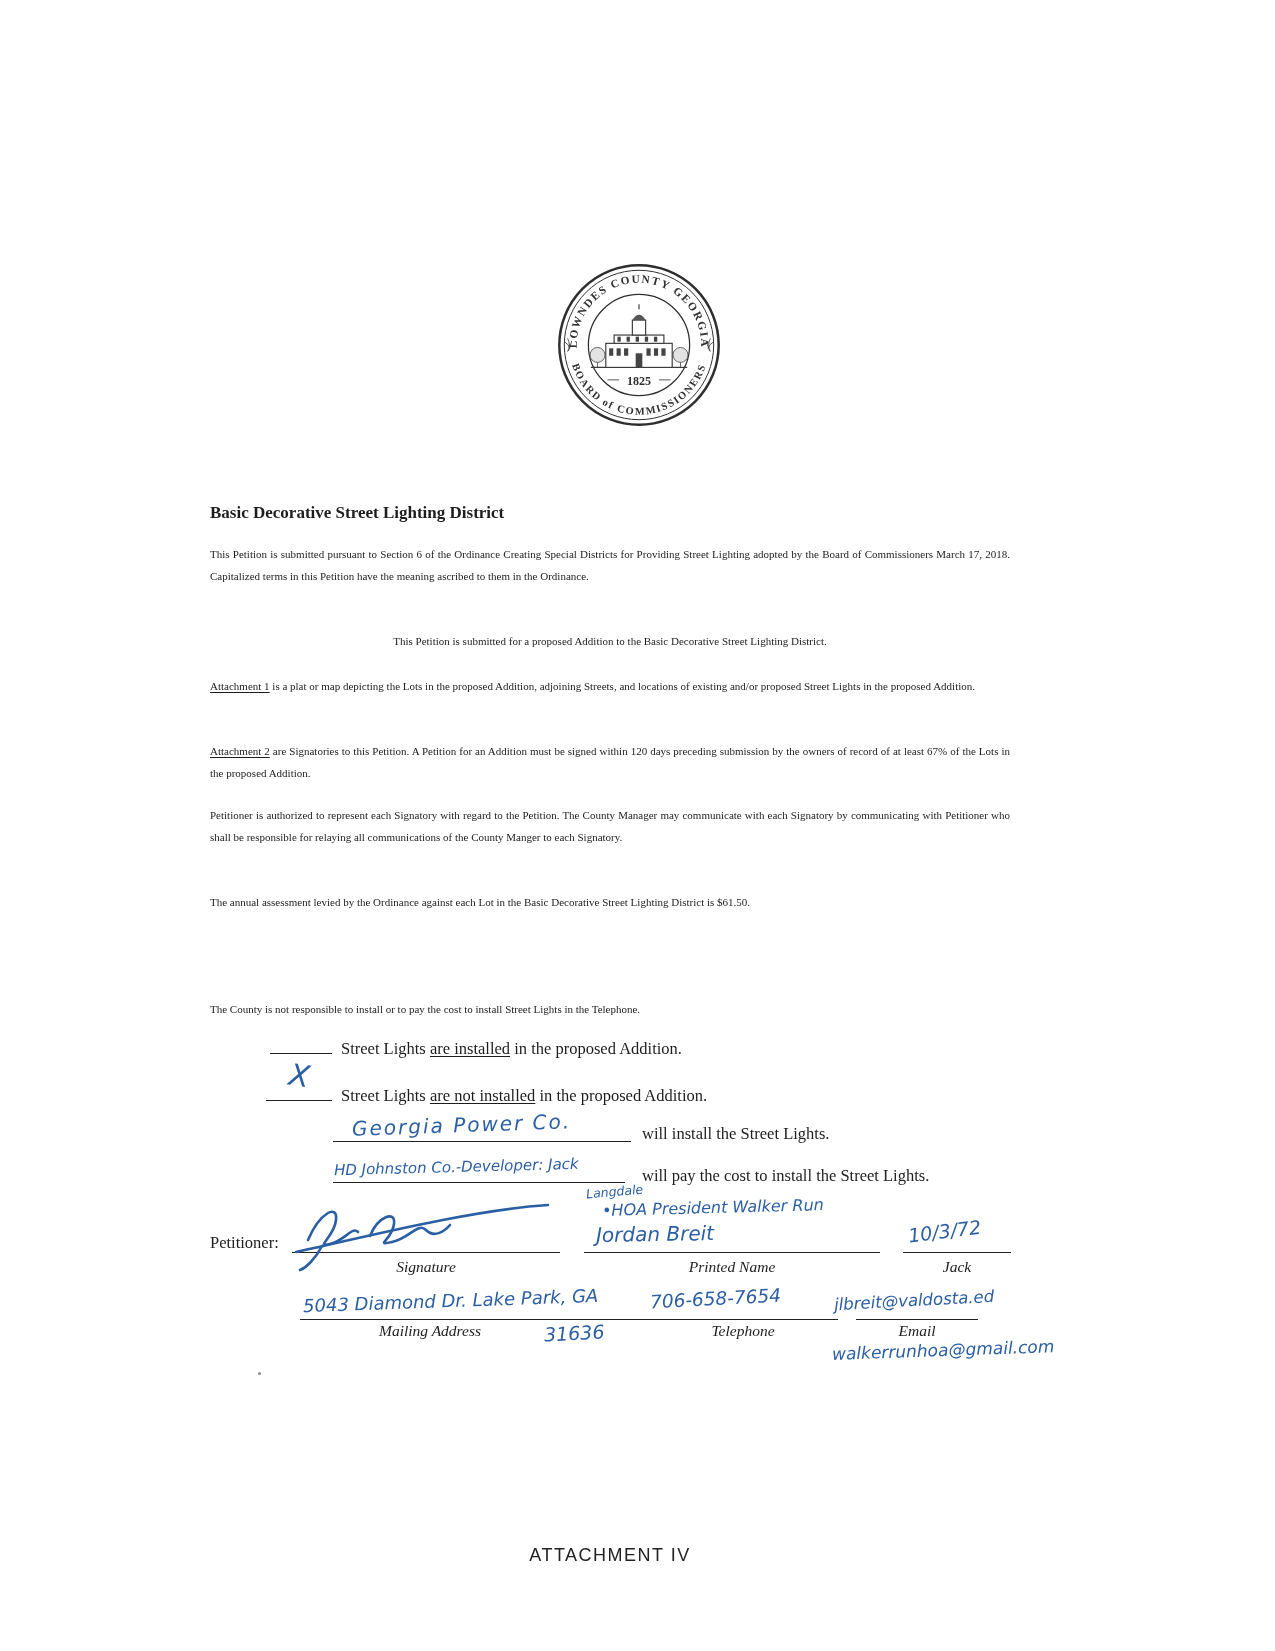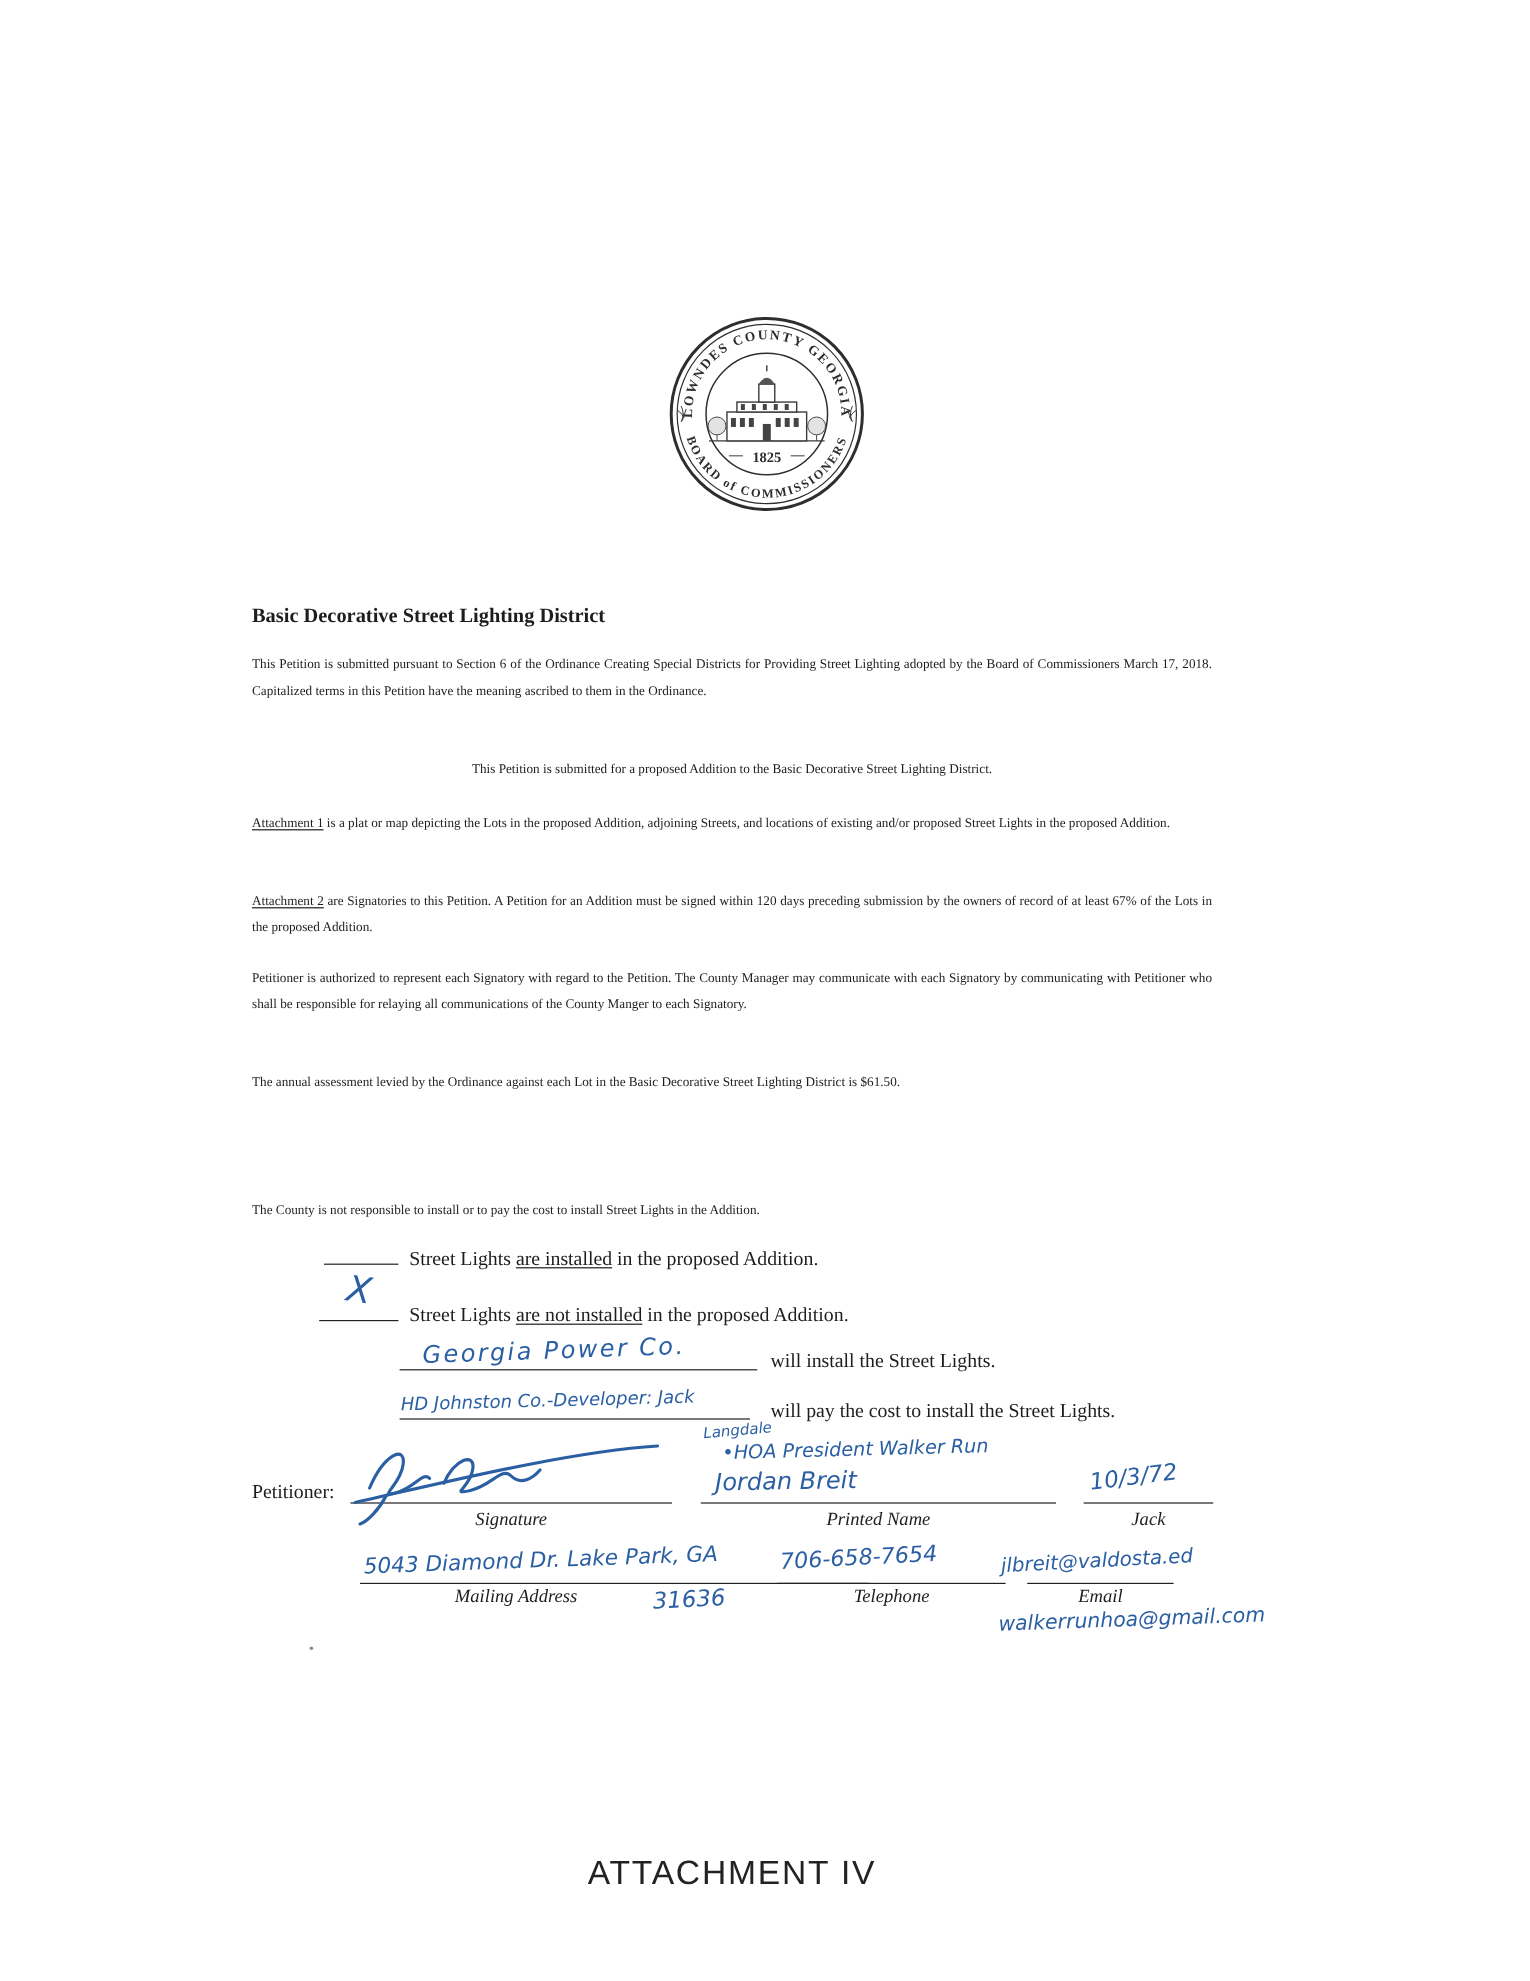--- a/index.html
+++ b/index.html
@@ -48,21 +48,21 @@
   .addr-cap{left:300px;width:260px;top:1322px;}
   .zip-value{position:absolute;left:544px;top:1322px;font-size:19px;transform:rotate(-3deg);}
   .tel-line{position:absolute;left:648px;top:1293px;width:190px;border-bottom:1.6px solid #222;height:26px;}
   .tel-value{position:absolute;left:650px;top:1288px;font-size:18.5px;transform:rotate(-3deg);white-space:nowrap;}
   .tel-cap{left:648px;width:190px;top:1322px;}
   .email-line{position:absolute;left:856px;top:1293px;width:122px;border-bottom:1.6px solid #222;height:26px;}
   .email-value{position:absolute;left:834px;top:1291px;font-size:16.5px;transform:rotate(-3deg);white-space:nowrap;}
   .email-cap{left:856px;width:122px;top:1322px;}
   .email2-value{position:absolute;left:832px;top:1340px;font-size:17px;transform:rotate(-2deg);white-space:nowrap;}
   .footer{position:absolute;left:210px;width:800px;top:1545px;text-align:center;
-    font-family:"Liberation Sans",sans-serif;font-size:28px;letter-spacing:1.5px;color:#222;}
+    font-family:"Liberation Sans",sans-serif;font-size:18px;letter-spacing:1.5px;color:#222;}
   .artifact-dot{position:absolute;left:258px;top:1372px;width:3px;height:3px;border-radius:50%;background:#8a8a8a;}
 </style>
 </head>
 <body>
 
 <div class="page">
 
   <svg class="seal" width="166" height="166" viewBox="0 0 200 200">
     <circle cx="100" cy="100" r="96" fill="none" stroke="#2e2e2e" stroke-width="3"></circle>
     <circle cx="100" cy="100" r="90" fill="none" stroke="#2e2e2e" stroke-width="1.2"></circle>
@@ -121,21 +121,21 @@
   </svg>
 
   <h2 class="subtitle">Basic Decorative Street Lighting District</h2>
 
   <p class="para p1">This Petition is submitted pursuant to Section 6 of the Ordinance Creating Special Districts for Providing Street Lighting adopted by the Board of Commissioners March 17, 2018. Capitalized terms in this Petition have the meaning ascribed to them in the Ordinance.</p>
   <p class="para p2">This Petition is submitted for a proposed Addition to the Basic Decorative Street Lighting District.</p>
   <p class="para p3"><span class="ul">Attachment 1</span><span> is a plat or map depicting the Lots in the proposed Addition, adjoining Streets, and locations of existing and/or proposed Street Lights in the proposed Addition.</span></p>
   <p class="para p4"><span class="ul">Attachment 2</span><span> are Signatories to this Petition. A Petition for an Addition must be signed within 120 days preceding submission by the owners of record of at least 67% of the Lots in the proposed Addition.</span></p>
   <p class="para p5">Petitioner is authorized to represent each Signatory with regard to the Petition. The County Manager may communicate with each Signatory by communicating with Petitioner who shall be responsible for relaying all communications of the County Manger to each Signatory.</p>
   <p class="para p6">The annual assessment levied by the Ordinance against each Lot in the Basic Decorative Street Lighting District is $61.50.</p>
-  <p class="para p8">The County is not responsible to install or to pay the cost to install Street Lights in the Addition.</p>
+  <p class="para p8">The County is not responsible to install or to pay the cost to install Street Lights in the Telephone.</p>
 
   <div class="checkline c1">
     <span class="blank"></span><span><span>Street Lights </span><span class="ul">are installed</span><span> in the proposed Addition.</span></span>
   </div>
   <div class="checkline c2">
     <span class="blank"></span><span><span>Street Lights </span><span class="ul">are not installed</span><span> in the proposed Addition.</span></span>
   </div>
   <span class="hand xmark">X</span>
 
   <div class="fill1-line"></div>

